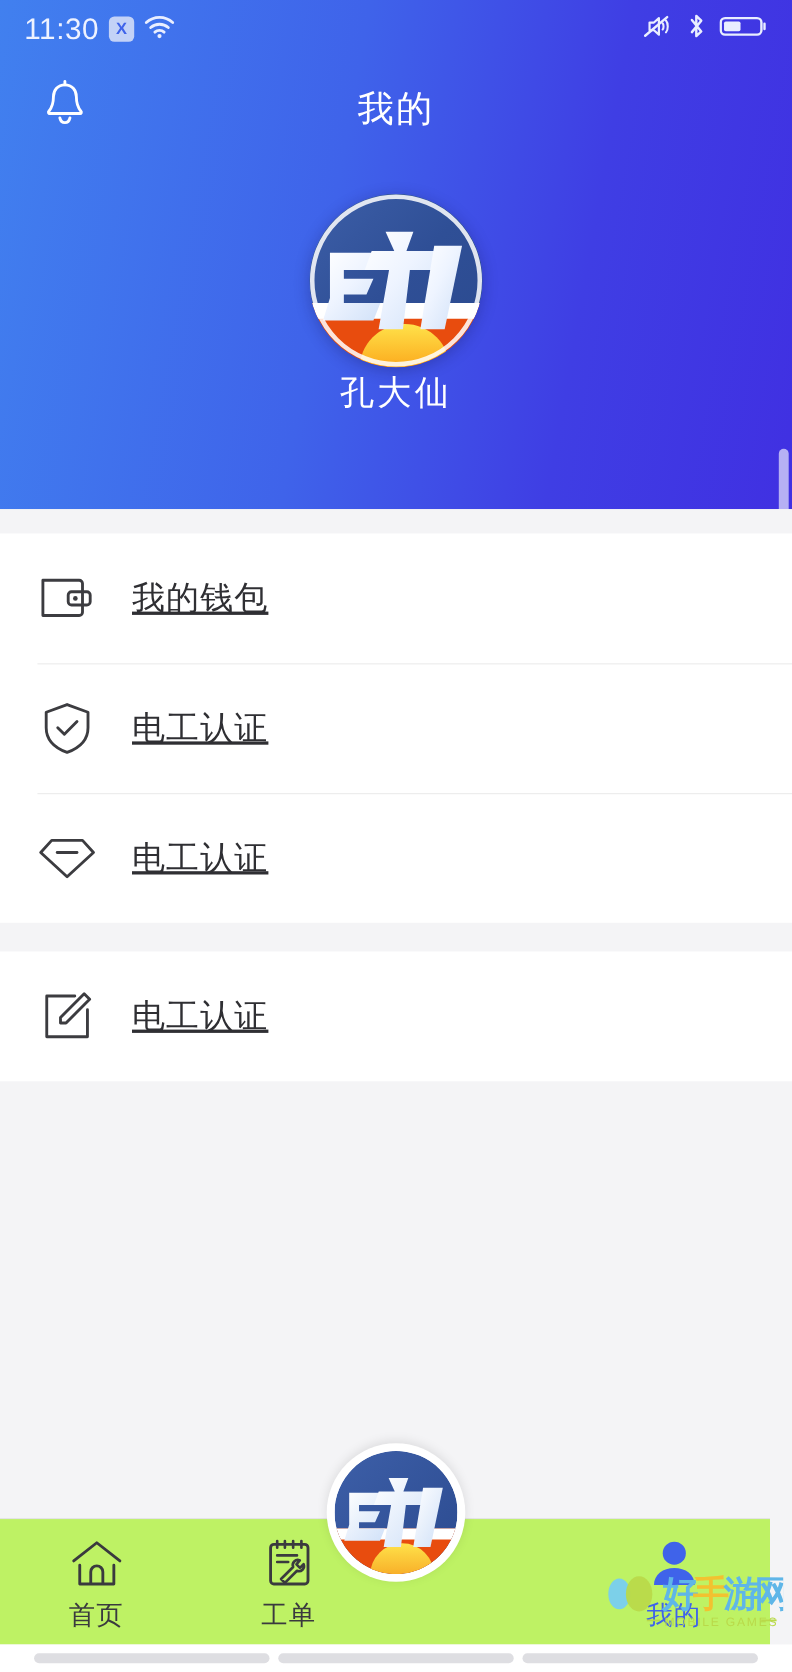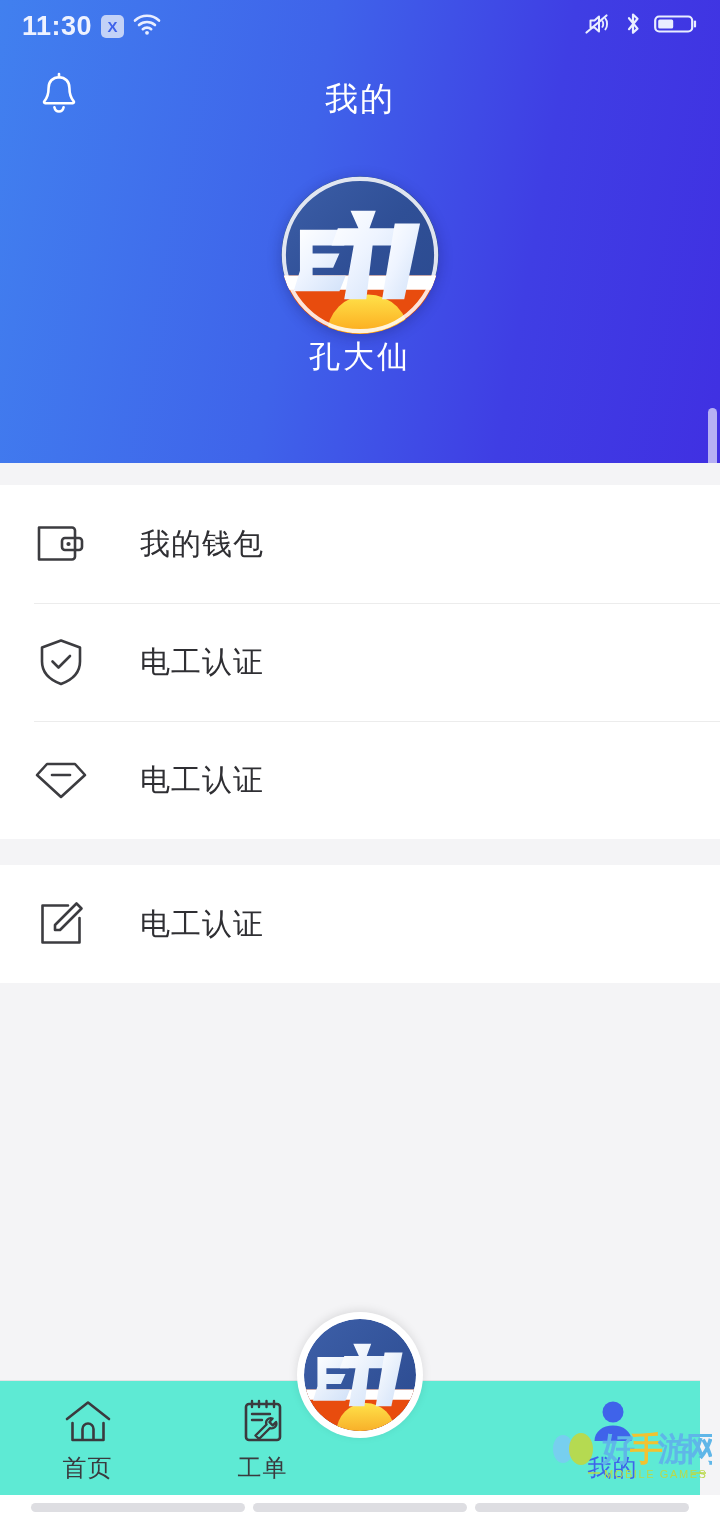--- a/index.html
+++ b/index.html
@@ -16,21 +16,21 @@
     background:linear-gradient(100deg,#4180ef 0%,#3f63ea 42%,#3f3ee4 72%,#4030e2 100%);
   }
 
   
   .statusbar {
     position:absolute; left:0; top:0; width:720px; height:52px;
     display:flex; align-items:center; justify-content:space-between;
     padding:0 22px; color:#e9eeff;
   }
   .sb-left { display:flex; align-items:center; gap:9px; }
-  .sb-time { font-size:27px; font-weight:700; letter-spacing:0.5px; color:#eef2ff; }
+  .sb-time { font-size:27px; font-weight:400; letter-spacing:0.5px; color:#eef2ff; }
   .sb-x {
     width:23px; height:23px; border-radius:5px; background:#c3d2f7;
     color:#3f63ea; font-size:15px; font-weight:bold;
     display:flex; align-items:center; justify-content:center;
   }
   .sb-right { display:flex; align-items:center; gap:11px; }
 
   
   .topbar {
     position:absolute; left:0; top:52px; width:720px; height:95px;
@@ -78,27 +78,27 @@
   }
   .row + .row::before {
     content:""; position:absolute; left:34px; right:0; top:0;
     height:1px; background:#ececec;
   }
   .row-icon {
     width:54px; height:54px; display:flex; align-items:center; justify-content:center;
     flex:0 0 54px;
   }
   .row-label {
-    margin-left:52px; font-size:30px; color:#2f2f33; letter-spacing:1px;
+    margin-left:32px; font-size:30px; color:#2f2f33; letter-spacing:1px;text-decoration:underline;
   }
 
   
   .tabbar {
     position:absolute; left:0; bottom:25px; width:700px; height:115px;
-    background:#5eead4; border-top:1px solid #e3e3e5;
+    background:#bef264; border-top:1px solid #e3e3e5;
     display:flex; align-items:stretch;
   }
   .tab {
     flex:1; display:flex; flex-direction:column; align-items:center;
     justify-content:center; gap:8px; cursor:pointer; padding-top:6px;
   }
   .tab.spacer { pointer-events:none; }
   .tab-icon { height:46px; display:flex; align-items:center; justify-content:center; }
   .tab-label { font-size:24px; color:#3a3a3e; letter-spacing:1px; }
   .tab.active .tab-label { color:#3f63ea; }

